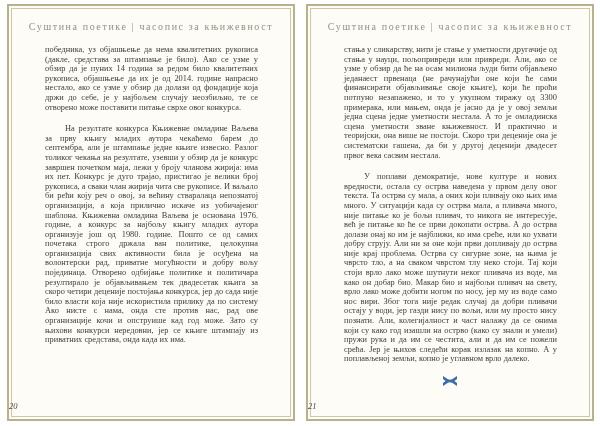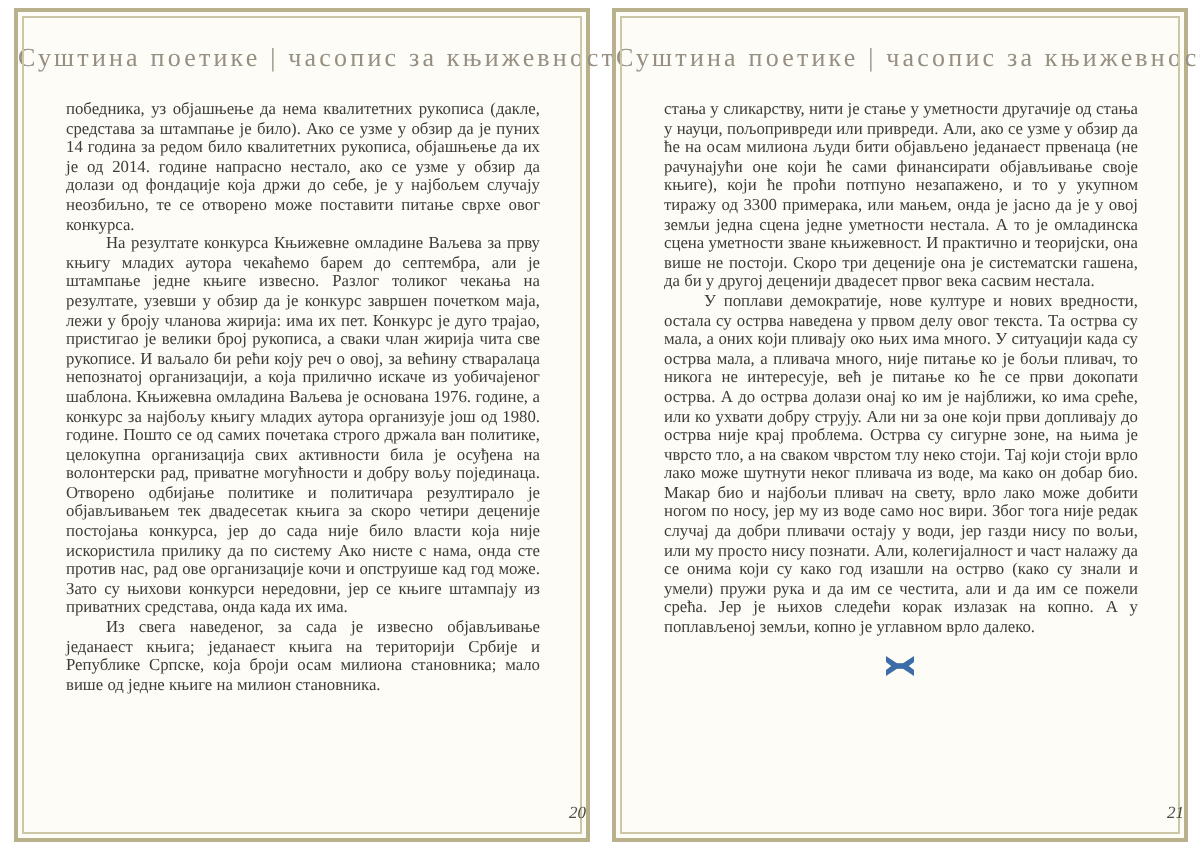--- a/index.html
+++ b/index.html
@@ -30,41 +30,41 @@
   .page.right{left:306px;}
   .page-frame{
     position:absolute;
     inset:2px;
     border:1px solid var(--frame-inner);
     pointer-events:none;
   }
   .running-head{
     margin-top:15px;
     text-align:center;
-    font-size:13px;
+    font-size:10px;
     letter-spacing:1.6px;
     color:var(--head);
     white-space:nowrap;
   }
   .body-text{
     margin:13px 23px 0 24px;
     text-align:justify;
     font-size:8.4px;
     line-height:9.6px;
     color:var(--ink);
   }
-  .para{margin:0;}
+  .para{margin:12px;}
   .para.indent{text-indent:20px;}
   .it{}
   .page-number{
     position:absolute;
     bottom:8px;
     left:0;
     width:100%;
-    text-align:right;
+    text-align:left;
     font-style:italic;
     font-size:8.5px;
     color:#4c4a44;
   }
   .ornament{
     margin-top:9px;
     text-align:center;
     color:var(--accent);
     line-height:0;
   }
@@ -72,21 +72,20 @@
 </style>
 </head>
 <body>
 
 <div class="page left">
   <div class="page-frame"></div>
   <div class="running-head">Суштина поетике | часопис за књижевност</div>
   <div class="body-text">
       <p class="para"><span>победника, уз објашњење да нема квалитетних рукописа (дакле, средстава за штампање је било). Ако се узме у обзир да је пуних 14 година за редом било квалитетних рукописа, објашњење да их је од 2014. године напрасно нестало, ако се узме у обзир да долази од фондације која држи до себе, је у најбољем случају неозбиљно, те се отворено може поставити питање сврхе овог конкурса.</span></p>
       <p class="para indent"><span>На резултате конкурса </span><span class="it">Књижевне омладине Ваљева</span><span> за прву књигу младих аутора чекаћемо барем до септембра, али је штампање једне књиге извесно. Разлог толиког чекања на резултате, узевши у обзир да је конкурс завршен почетком маја, лежи у броју чланова жирија:  има их пет. Конкурс је дуго трајао, пристигао је велики број рукописа, а сваки члан жирија чита све рукописе. И ваљало би рећи коју реч о овој, за већину стваралаца непознатој организацији, а која прилично искаче из уобичајеног шаблона. </span><span class="it">Књижевна омладина Ваљева</span><span> је основана 1976. године, а конкурс за најбољу књигу младих аутора организује још од 1980. године. Пошто се од самих почетака строго држала ван политике, целокупна организација свих активности била је осуђена на волонтерски рад, приватне могућности и добру вољу појединаца. Отворено одбијање политике и политичара резултирало је објављивањем тек двадесетак књига за скоро четири деценије постојања конкурса, јер до сада није било власти која није искористила прилику да по систему </span><span class="it">Ако нисте с нама, онда сте против нас</span><span>, рад ове организације кочи и опструише кад год може. Зато су њихови конкурси нередовни, јер се књиге штампају из приватних средстава, онда када их има.</span></p>
-      <p class="para indent"><span>Из свега наведеног, за сада је извесно објављивање једанаест књига; једанаест књига на територији Србије и Републике Српске, која броји осам милиона становника; мало више од једне књиге на милион становника.</span></p>
     </div>
   <div class="page-number">20</div>
 </div>
 
 <div class="page right">
   <div class="page-frame"></div>
   <div class="running-head">Суштина поетике | часопис за књижевност</div>
   <div class="body-text">
       <p class="para"><span>стања у сликарству, нити је стање у уметности другачије од стања у науци, пољопривреди или привреди. Али, ако се узме у обзир да ће на осам милиона људи бити објављено једанаест првенаца (не рачунајући оне који ће сами финансирати објављивање своје књиге), који ће проћи потпуно незапажено, и то у укупном тиражу од 3300 примерака, или мањем, онда је јасно да је у овој земљи једна сцена једне уметности нестала. А то је омладинска сцена уметности зване књижевност. И практично и теоријски, она више не постоји. Скоро три деценије она је систематски гашена, да би у другој деценији двадесет првог века сасвим нестала.</span></p>
       <p class="para indent"><span>У поплави демократије, нове културе и нових вредности, остала су острва наведена у првом делу овог текста. Та острва су мала, а оних који пливају око њих има много. У ситуацији када су острва мала, а пливача много, није питање ко је бољи пливач, то никога не интересује, већ је питање ко ће се први докопати острва. А до острва долази онај ко им је најближи, ко има среће, или ко ухвати добру струју. Али ни за оне који први допливају до острва није крај проблема. Острва су сигурне зоне, на њима је чврсто тло, а на сваком чврстом тлу неко стоји. Тај који стоји врло лако може шутнути неког пливача из воде, ма како он добар био. Макар био и најбољи пливач на свету, врло лако може добити ногом по носу, јер му из воде само нос вири. Због тога није редак случај да добри пливачи остају у води, јер газди нису по вољи, или му просто нису познати. Али, колегијалност и част налажу да се онима који су како год изашли на острво (како су знали и умели)  пружи рука и да им се честита, али и да им се пожели срећа. Јер је њихов следећи корак излазак на копно. А у поплављеној земљи, копно је углавном врло далеко.</span></p>

